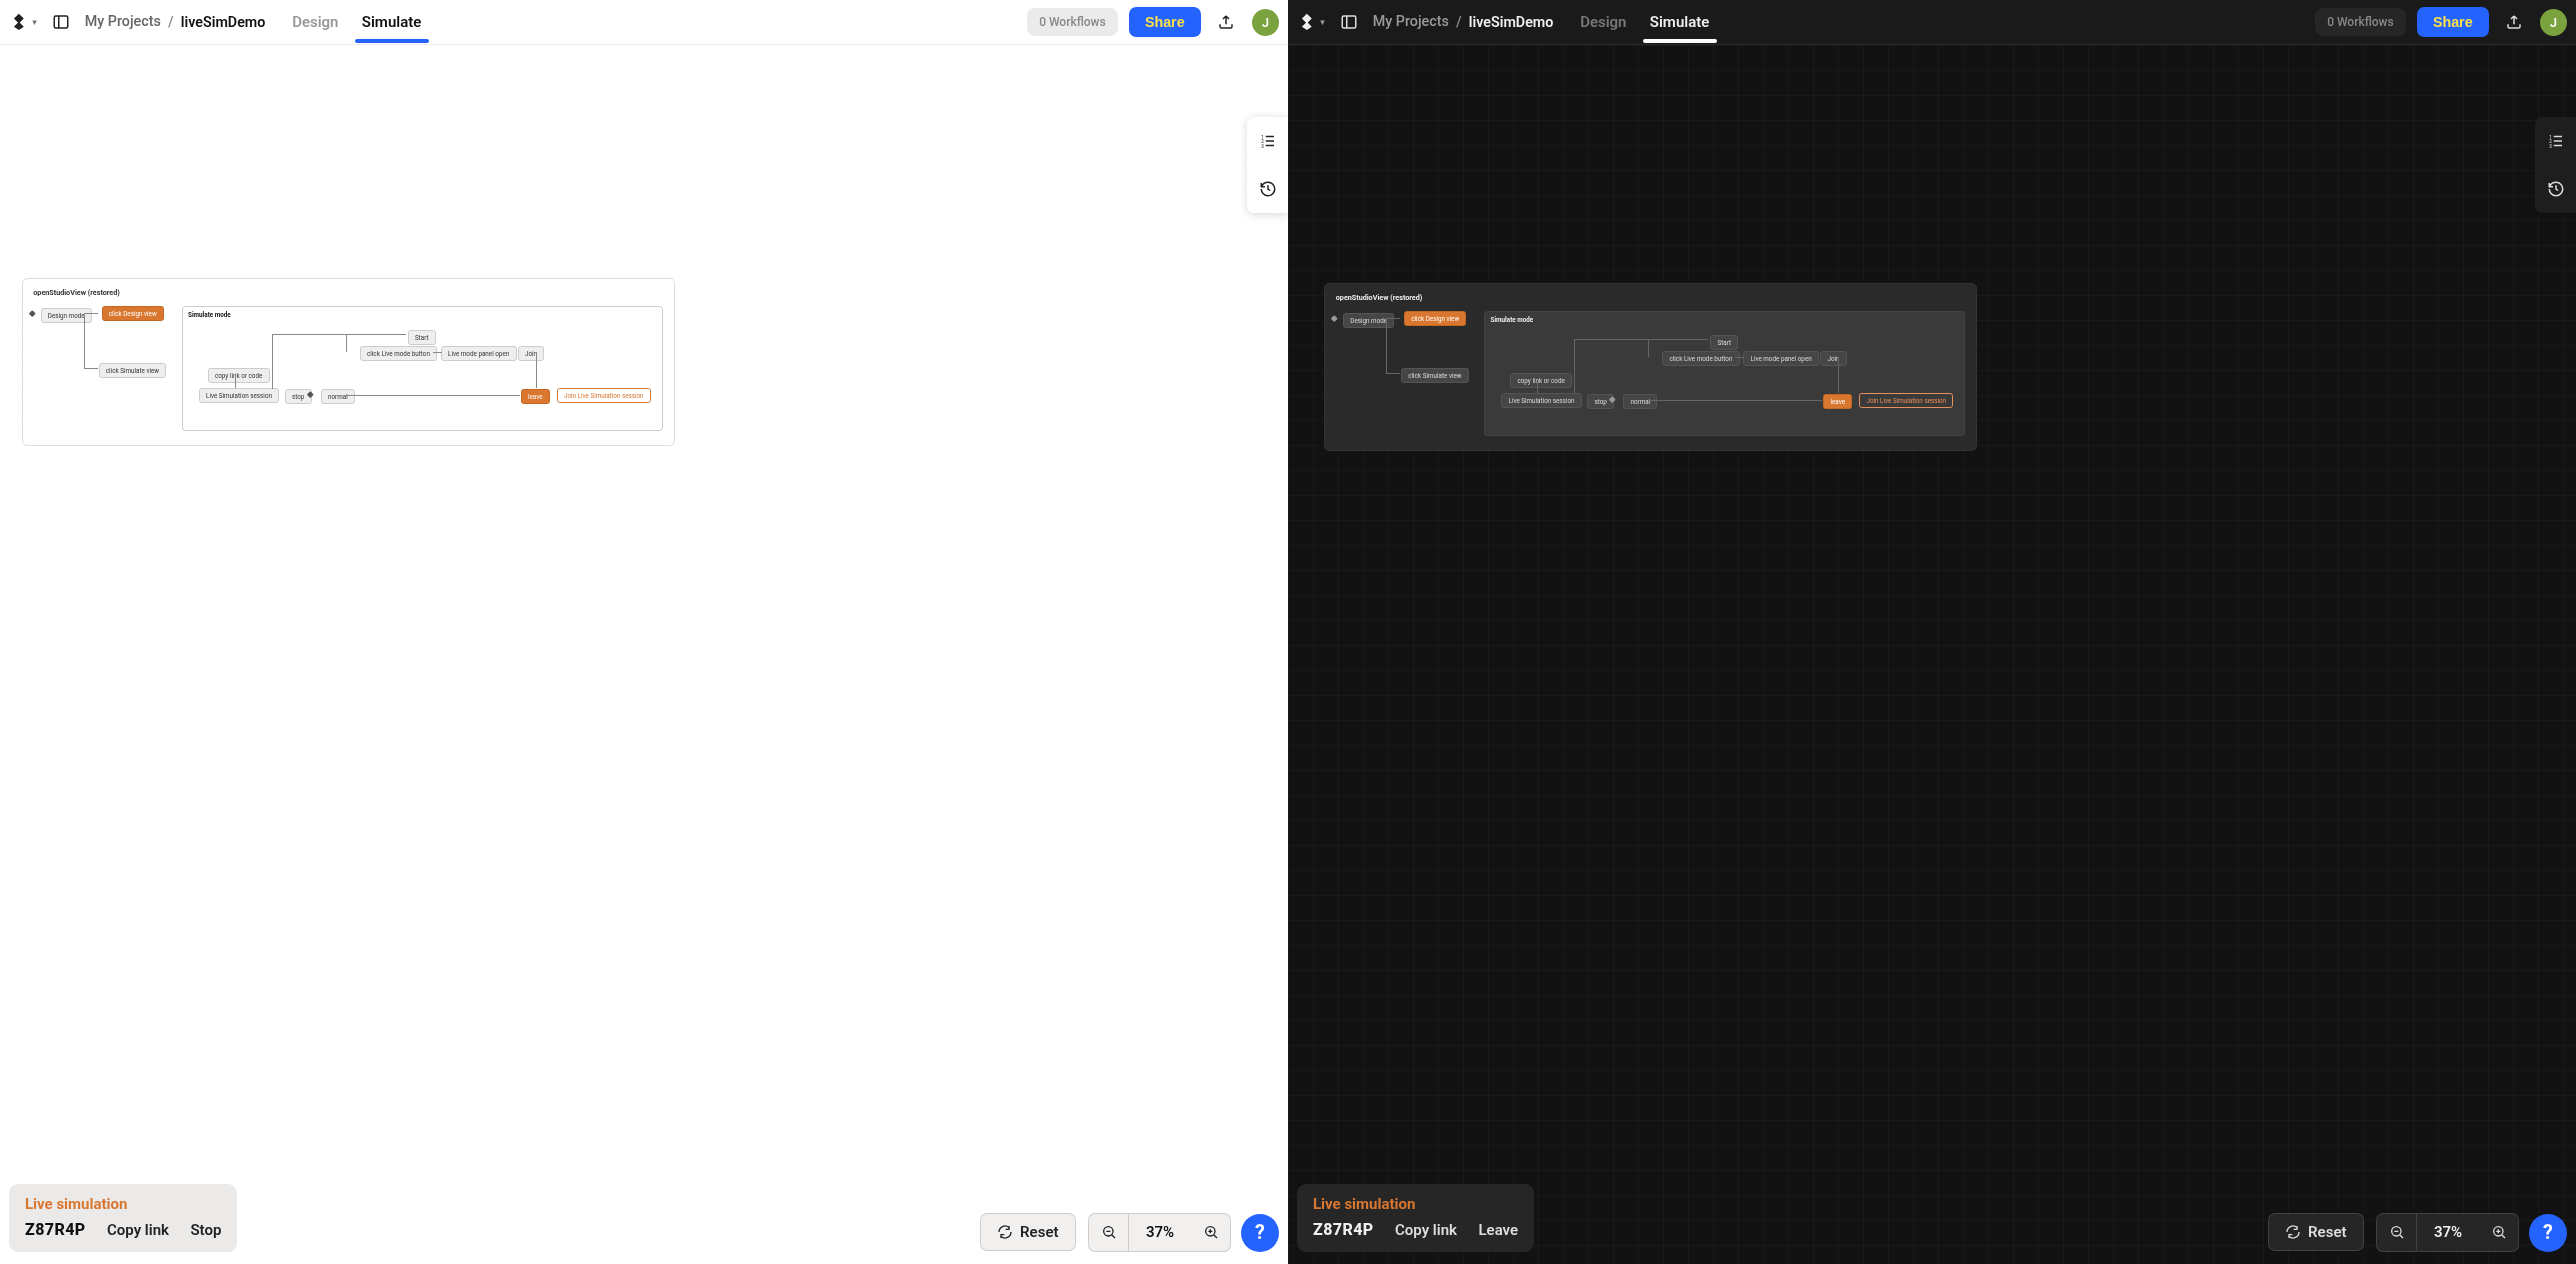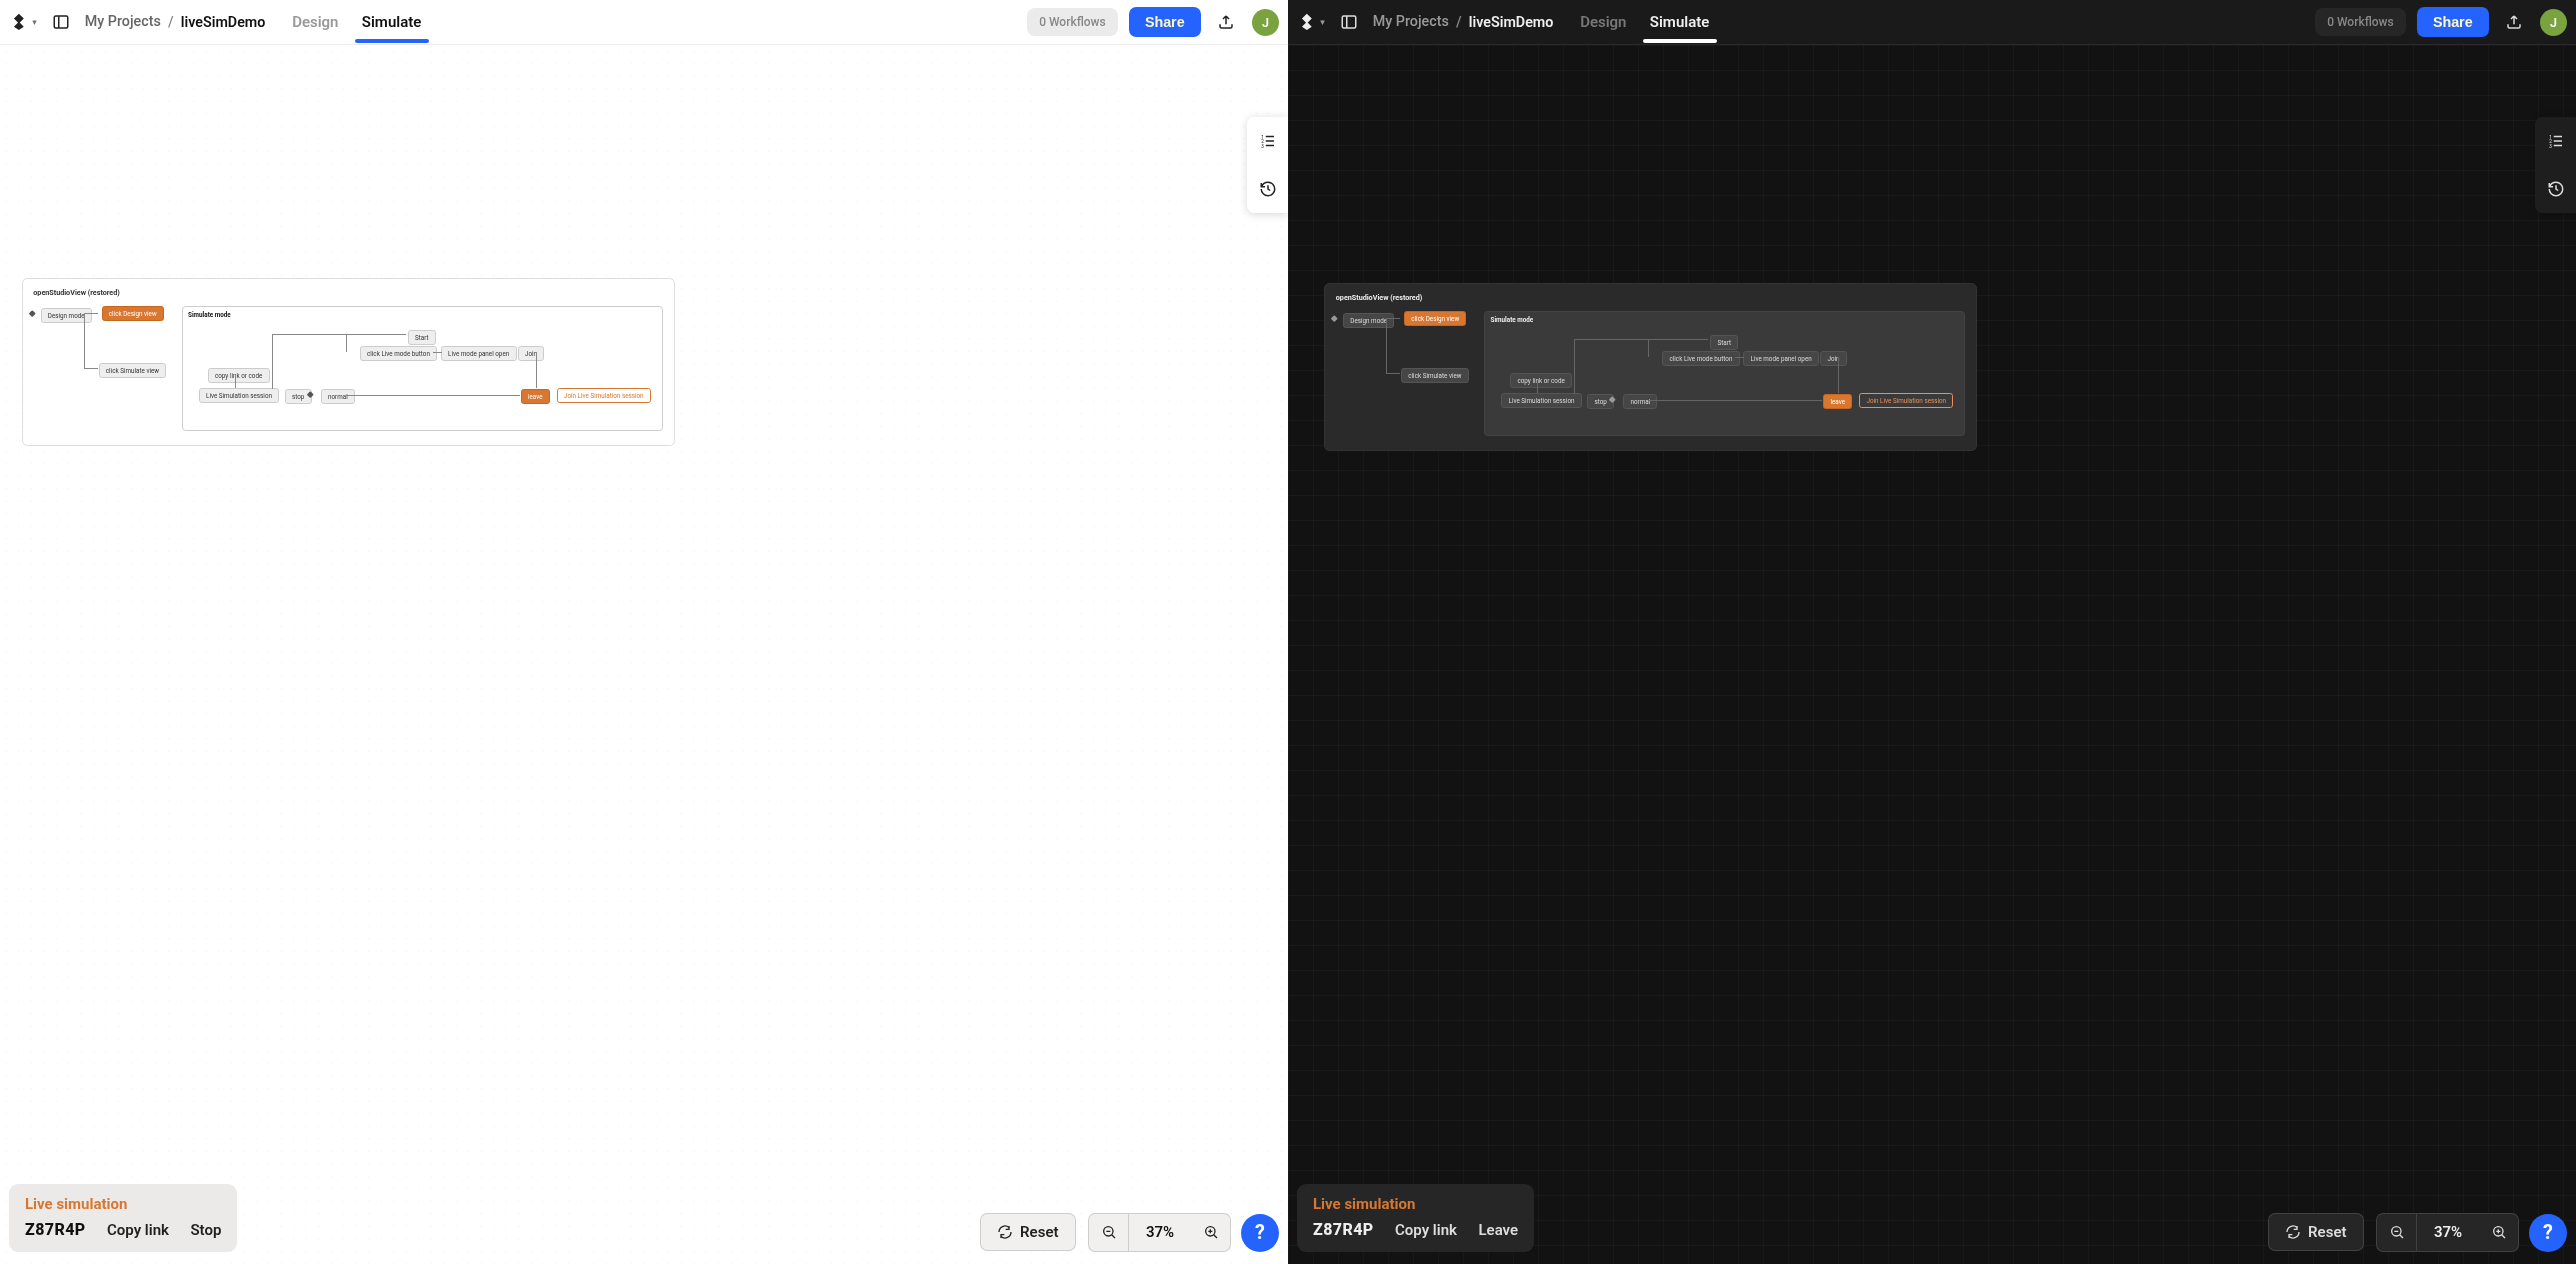--- a/index.html
+++ b/index.html
@@ -33,21 +33,21 @@
   .tab { padding: 10.7px 1.8px 10.7px; cursor:pointer; position:relative; }
   .light .tab.inactive { color:#999; }
   .dark  .tab.inactive { color:#777; }
   .tab.active::after { content:""; position:absolute; left:-5.4px; right:-5.4px; bottom:-0.9px; height:3.6px; border-radius:2.7px; background:#2563ff; }
   .dark .tab.active::after { background:#fff; }
 
   .hdr-right { margin-left:auto; display:flex; align-items:center; gap:10.7px; }
   .workflows { font-size:12px; font-weight:500; padding:7.2px 12.5px; border-radius:8px; }
   .light .workflows { background:#ebebeb; color:#888; }
   .dark  .workflows { background:#262626; color:#888; }
-  .share-btn { background:#2563ff; color:#fef9c3; font-size:14.3px; font-weight:600; padding:7.2px 16px; border-radius:7.2px; border:none; cursor:pointer; }
+  .share-btn { background:#2563ff; color:#fde047; font-size:14.3px; font-weight:600; padding:7.2px 16px; border-radius:7.2px; border:none; cursor:pointer; }
   .avatar { width:27px; height:27px; border-radius:50%; display:flex; align-items:center; justify-content:center; font-weight:600; color:#fff; background:#7aa23e; font-size:12.5px; }
 
   
   .canvas { position:absolute; top:45px; left:0; right:0; bottom:0; }
   .light .canvas { background-image: radial-gradient(circle, rgba(0,0,0,.08) 0.9px, transparent 0.9px); background-size:12.5px 12.5px; }
   .dark  .canvas { background:#121212; background-image: linear-gradient(rgba(255,255,255,.03) 0.9px, transparent 0.9px), linear-gradient(90deg, rgba(255,255,255,.03) 0.9px, transparent 0.9px); background-size:25px 25px; }
 
   
   .rail { position:absolute; right:0; top:72px; display:flex; flex-direction:column; border-radius:7.2px 0 0 7.2px; overflow:hidden; box-shadow:0 1.8px 9px rgba(0,0,0,.15); }
   .light .rail { background:#fff; }

